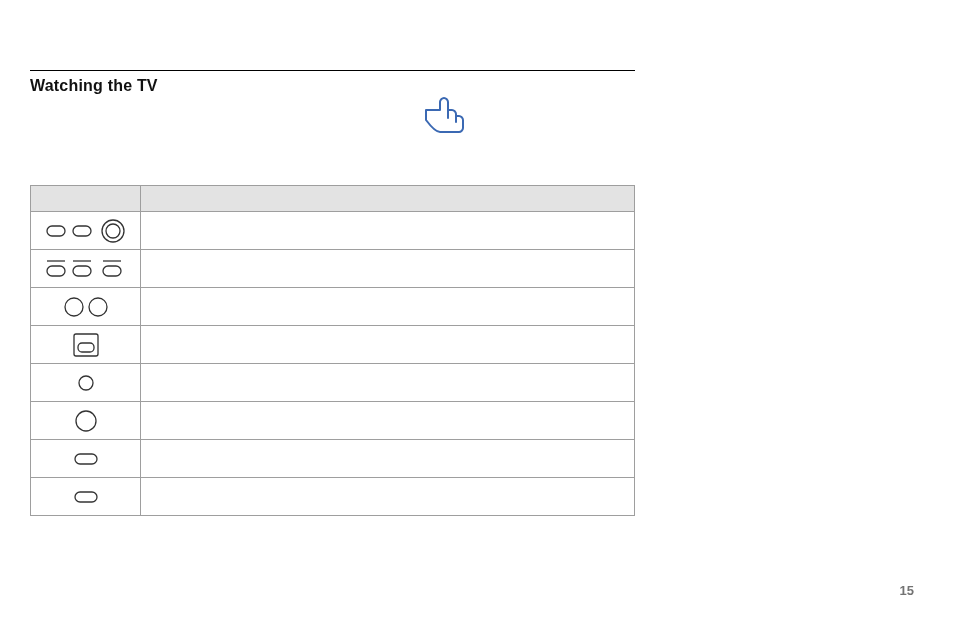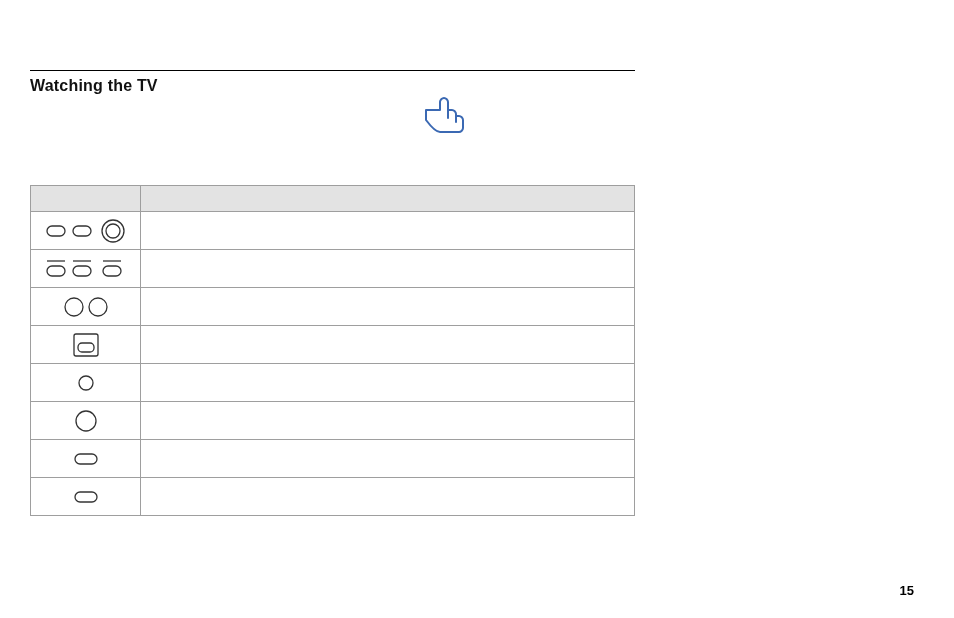--- a/index.html
+++ b/index.html
@@ -49,21 +49,21 @@
     width: 110px;
     text-align: center;
   }
   .desc-cell {
     padding-left: 8px;
   }
   .page-num {
     position: absolute;
     right: 40px;
     bottom: 20px;
-    color: #000000;
+    color: #737373;
     font-weight: bold;
     font-size: 13px;
   }
   svg { display: inline-block; vertical-align: middle; }
 </style>
 </head>
 <body>
 
 <div class="page">
 

